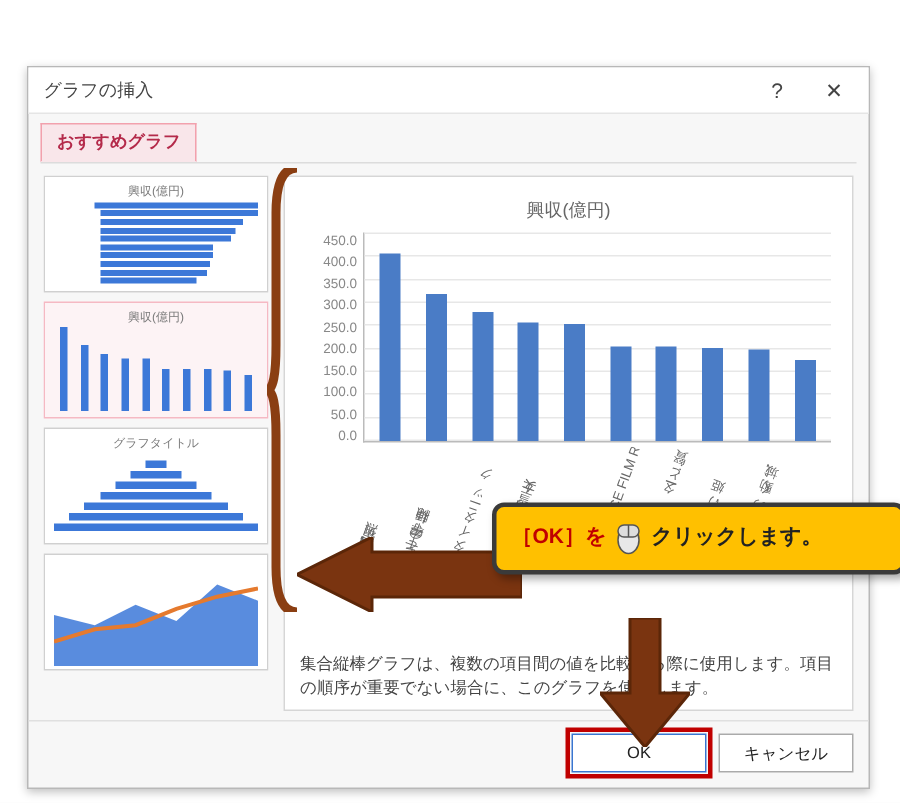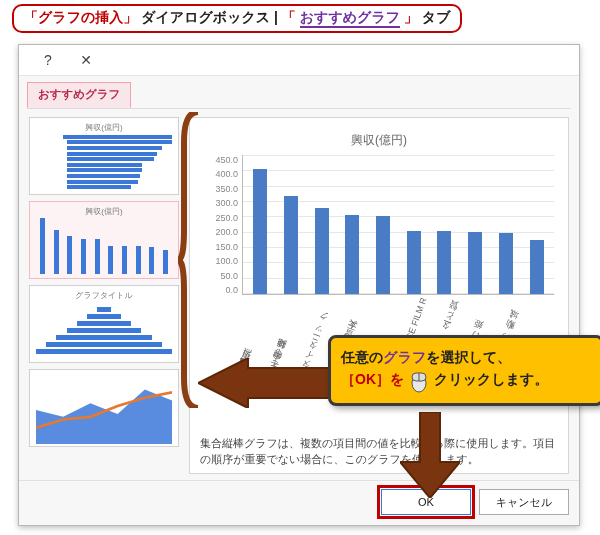--- a/index.html
+++ b/index.html
@@ -240,33 +240,25 @@
     left: 400px; top: 412px;
     width: 60px; height: 86px;
     pointer-events:none;
   }
 </style>
 </head>
 <body>
 
 <div class="stage">
 
-  <div class="top-pill">
-    <span class="red">「グラフの挿入」</span>
-    <span class="blk">ダイアログボックス</span>
-    <span class="blk"> | </span>
-    <span class="red">「</span>
-    <span class="purp">おすすめグラフ</span>
-    <span class="red">」</span>
-    <span class="blk">タブ</span>
-  </div>
 
   <div class="dialog">
 
     <div class="titlebar">
+      <div class="t">グラフの挿入</div>
       <div class="wbtn">?</div>
       <div class="wbtn">✕</div>
     </div>
 
     <div class="tabs">
       <div class="tab active">
         <span>おすすめグラフ</span>
       </div>
     </div>
     <div class="tabs-underline"></div>
@@ -442,23 +434,20 @@
   <svg class="brace" viewBox="0 0 22 296">
     <path d="M20 0 Q6 0 6 30 L6 118 Q6 148 0 148 Q6 148 6 178 L6 266 Q6 296 20 296" fill="none" stroke="#8a3e12" stroke-width="6"></path>
   </svg>
 
   <svg class="big-arrow-left" viewBox="0 0 150 50">
     <path d="M150 10 L50 10 L50 0 L0 25 L50 50 L50 40 L150 40 Z" fill="#7a3410" stroke="#5b2608" stroke-width="2"></path>
   </svg>
 
   <div class="callout2">
     <div>
-      <span>任意の</span><span class="purp">グラフ</span><span>を選択して、</span>
-    </div>
-    <div>
       <span class="red">［</span><span class="red">OK</span><span class="red">］を</span>
       <span class="mouse">
         <svg viewBox="0 0 18 24">
             <ellipse cx="9" cy="14" rx="7" ry="9" fill="#e8e8e8" stroke="#555"></ellipse>
             <rect x="2" y="4" width="14" height="8" rx="4" fill="#ddd" stroke="#555"></rect>
             <line x1="9" y1="4" x2="9" y2="12" stroke="#555"></line>
           </svg>
       </span>
       <span>クリック</span><span>します。</span>
     </div>

